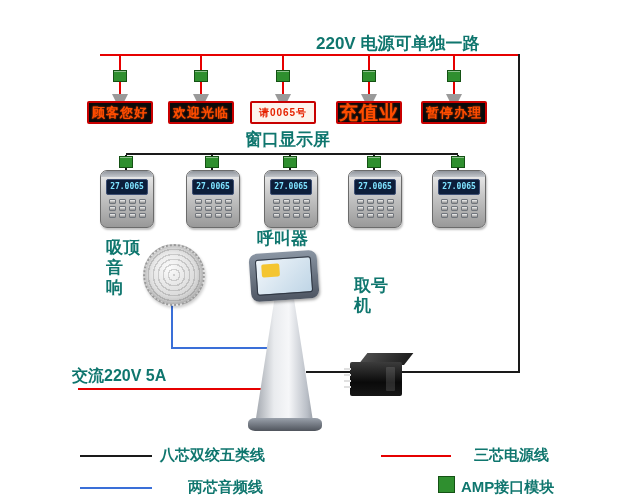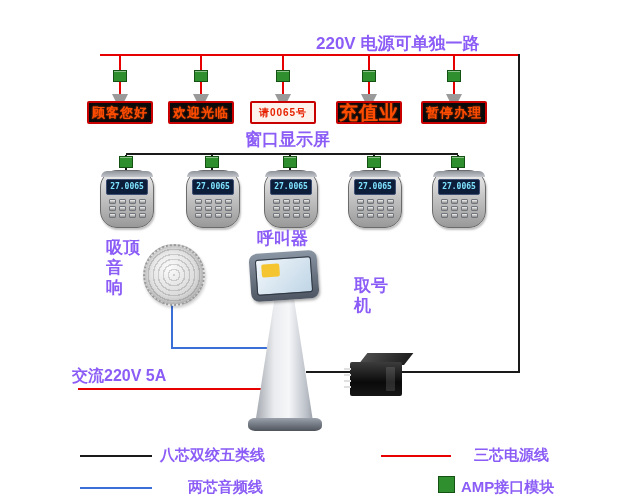--- a/index.html
+++ b/index.html
@@ -3,28 +3,28 @@
 <meta charset="utf-8">
 <style>
   html,body{margin:0;padding:0;background:#fff;}
   .stage{position:relative;width:640px;height:502px;background:#ffffff;overflow:hidden;font-family:"Liberation Sans",sans-serif;}
   .line{position:absolute;background:var(--cat5,#1a1a1a);z-index:1;}
   .line.h{height:2px;}
   .line.v{width:2px;}
   .line.red{background:var(--power,#e60000);}
   .line.blue{background:var(--audio,#3a6fd8);}
   .connector{position:absolute;width:12px;height:10px;background:var(--module,#2f8f2f);border:1px solid #145214;box-shadow:inset 0 1px 0 rgba(255,255,255,.45);z-index:3;}
-  .label{position:absolute;color:#8b5cf6;font-weight:bold;font-size:17px;white-space:nowrap;z-index:4;}
+  .label{position:absolute;color:#0f766e;font-weight:bold;font-size:17px;white-space:nowrap;z-index:4;}
   .label.sm{font-size:15px;}
   .vlabel span{display:block;line-height:20px;}
   .display{position:absolute;top:94px;width:46px;height:30px;z-index:2;}
   .bracket{position:absolute;left:25px;top:0;width:16px;height:7px;background:#9a9a9a;clip-path:polygon(0 0,100% 0,78% 100%,22% 100%);}
   .led{position:absolute;left:0;top:7px;width:62px;height:19px;background:#0a0a0a;border:2px solid #c80000;border-radius:2px;color:var(--led,#ff4d00);text-align:center;font-weight:bold;line-height:19px;letter-spacing:1px;text-shadow:0 0 2px rgba(255,70,0,.8);overflow:hidden;}
   .led.light{background:#fdf3ec;color:#e62200;text-shadow:none;}
-  .caller{position:absolute;top:170px;width:52px;height:56px;border-radius:17px;background:linear-gradient(180deg,#efefef,#c6c6c6 45%,#999999);border:1px solid #6b6b6b;box-shadow:1px 2px 2px rgba(0,0,0,.25);z-index:2;}
+  .caller{position:absolute;top:170px;width:52px;height:56px;border-radius:7px;background:linear-gradient(180deg,#efefef,#c6c6c6 45%,#999999);border:1px solid #6b6b6b;box-shadow:1px 2px 2px rgba(0,0,0,.25);z-index:2;}
   .caller-top{height:6px;background:linear-gradient(180deg,#8f949b,#c3c7cc);border-radius:6px 6px 0 0;}
   .caller-lcd{margin:2px auto 0;width:40px;height:14px;background:#0d1e3a;border:1px solid #3e4f73;border-radius:2px;color:var(--lcd,#7fe3ff);font-family:"DejaVu Sans Mono",monospace;font-weight:bold;font-size:8px;line-height:13px;text-align:center;}
   .caller-pad{display:grid;grid-template-columns:repeat(4,7px);gap:2px 3px;justify-content:center;margin-top:4px;}
   .caller-pad span{display:block;width:7px;height:5px;background:linear-gradient(180deg,#f2f2f2,#8e8e8e);border:1px solid #70757c;border-radius:1px;box-sizing:border-box;}
   .speaker{position:absolute;left:143px;top:244px;width:58px;height:58px;border-radius:50%;border:2px dotted #9a9a9a;background:repeating-radial-gradient(circle at 50% 50%, rgba(80,80,80,.22) 0 1.5px, rgba(255,255,255,0) 1.5px 5px),radial-gradient(circle at 42% 38%, #fbfbfb, #dcdcdc 55%, #b3b3b3);box-shadow:inset 0 0 6px rgba(0,0,0,.25),1px 2px 3px rgba(0,0,0,.2);z-index:2;}
   .kiosk{position:absolute;left:248px;top:250px;width:74px;height:182px;z-index:2;}
   .kiosk-head{position:absolute;left:2px;top:2px;width:68px;height:48px;background:linear-gradient(180deg,#8a95a3,#4e5663);border-radius:8px;transform:rotate(-4deg);box-shadow:1px 2px 3px rgba(0,0,0,.35);}
   .kiosk-screen{position:absolute;left:6px;top:6px;width:54px;height:34px;background:linear-gradient(135deg,#f2f7fb,#bfd5e6);border:1px solid #2e3642;border-radius:3px;}
   .kiosk-screen::after{content:"";position:absolute;left:5px;top:4px;width:18px;height:13px;background:#f4c531;border-radius:2px;}
   .kiosk-body{position:absolute;left:0;top:48px;width:74px;height:124px;background:linear-gradient(90deg,#868c95 0%,#e9ebee 35%,#f6f7f9 55%,#b9bec6 80%,#70767f 100%);clip-path:polygon(36% 0%,62% 0%,88% 100%,10% 100%);}

